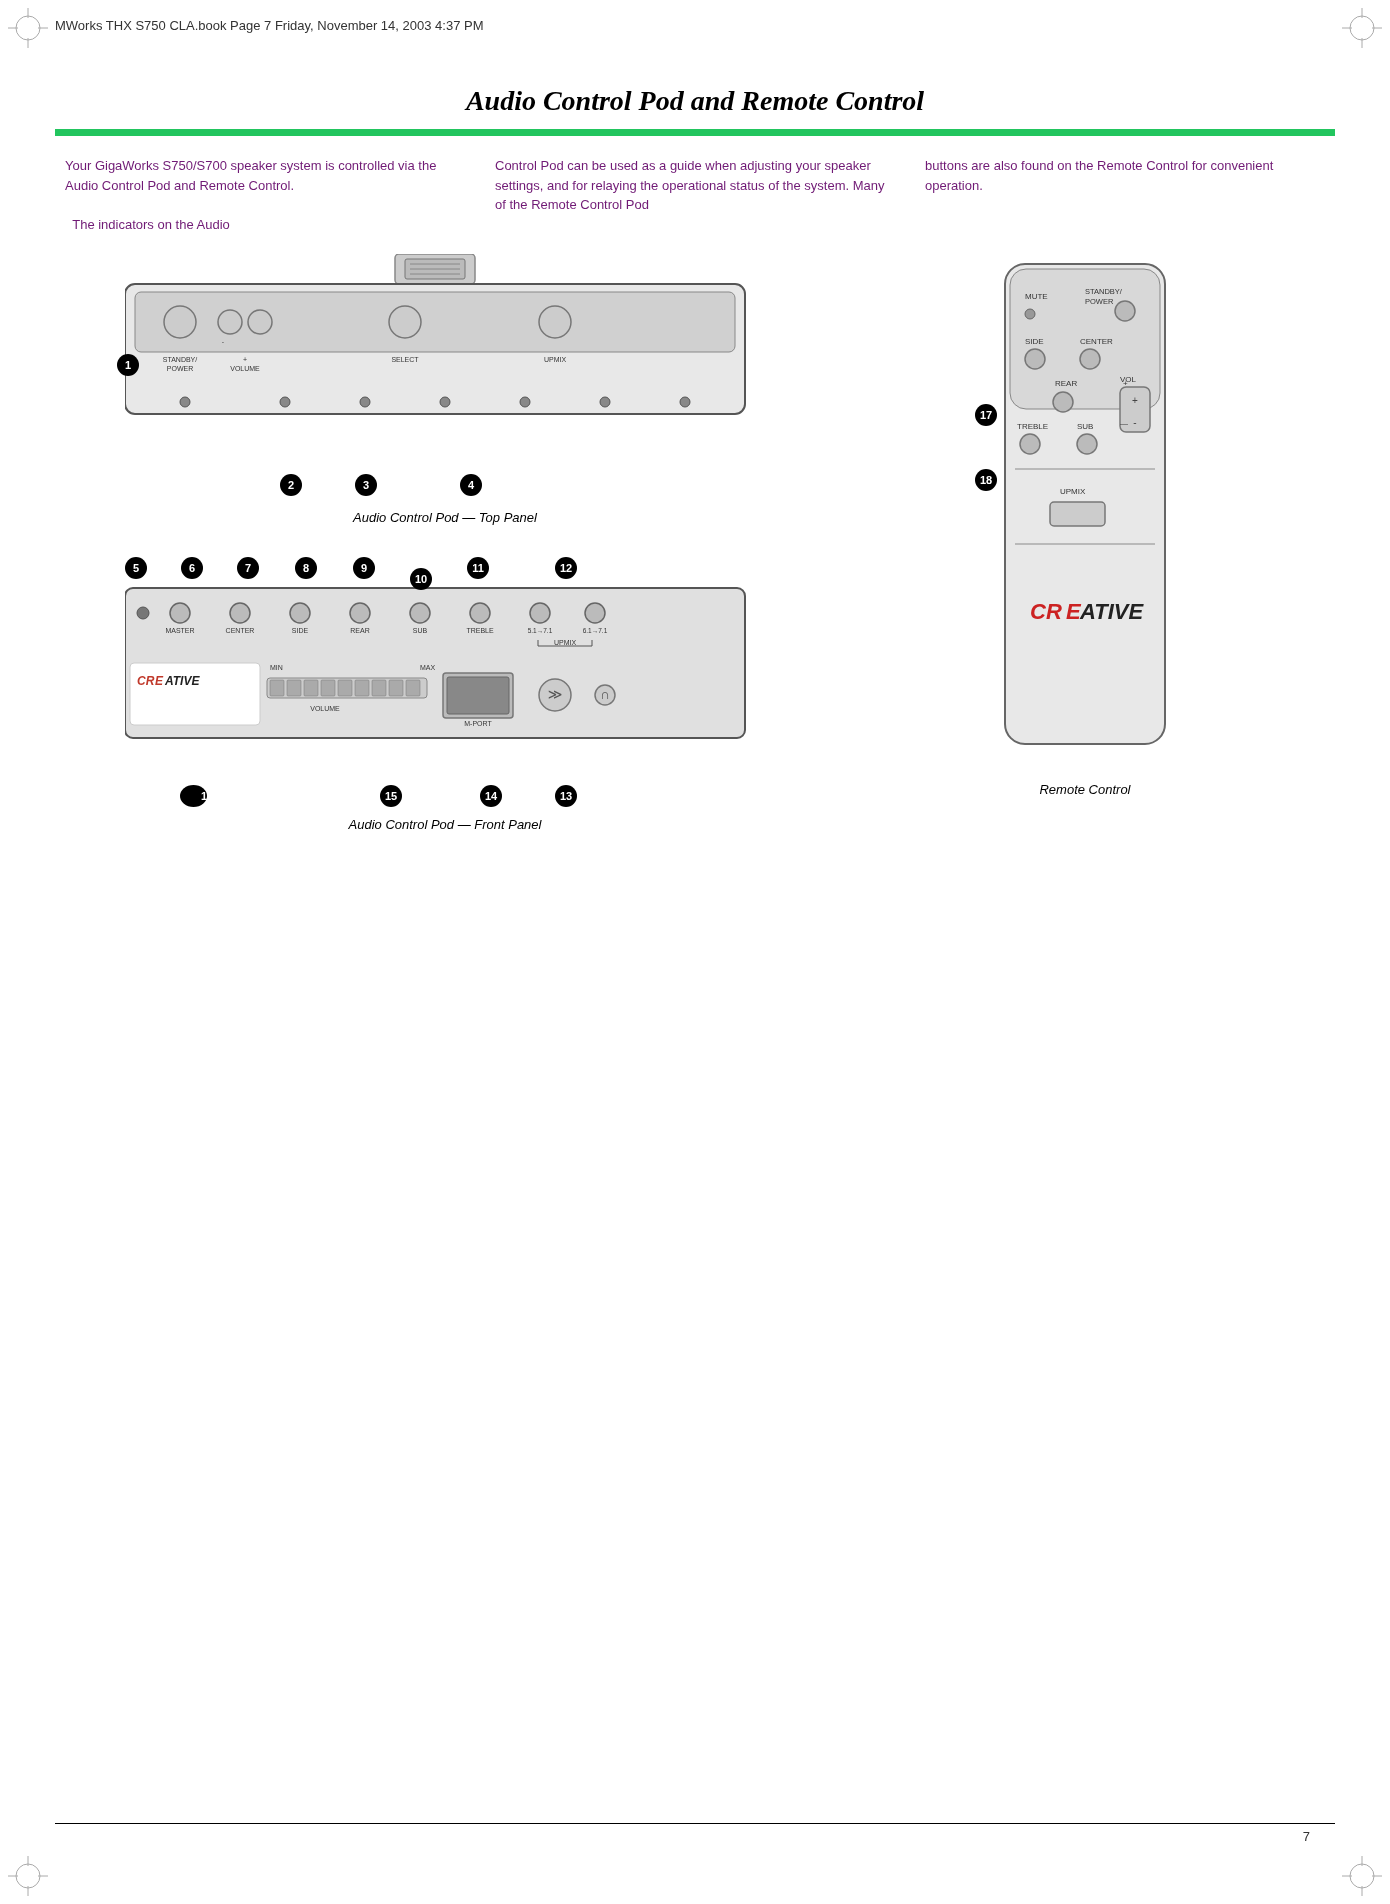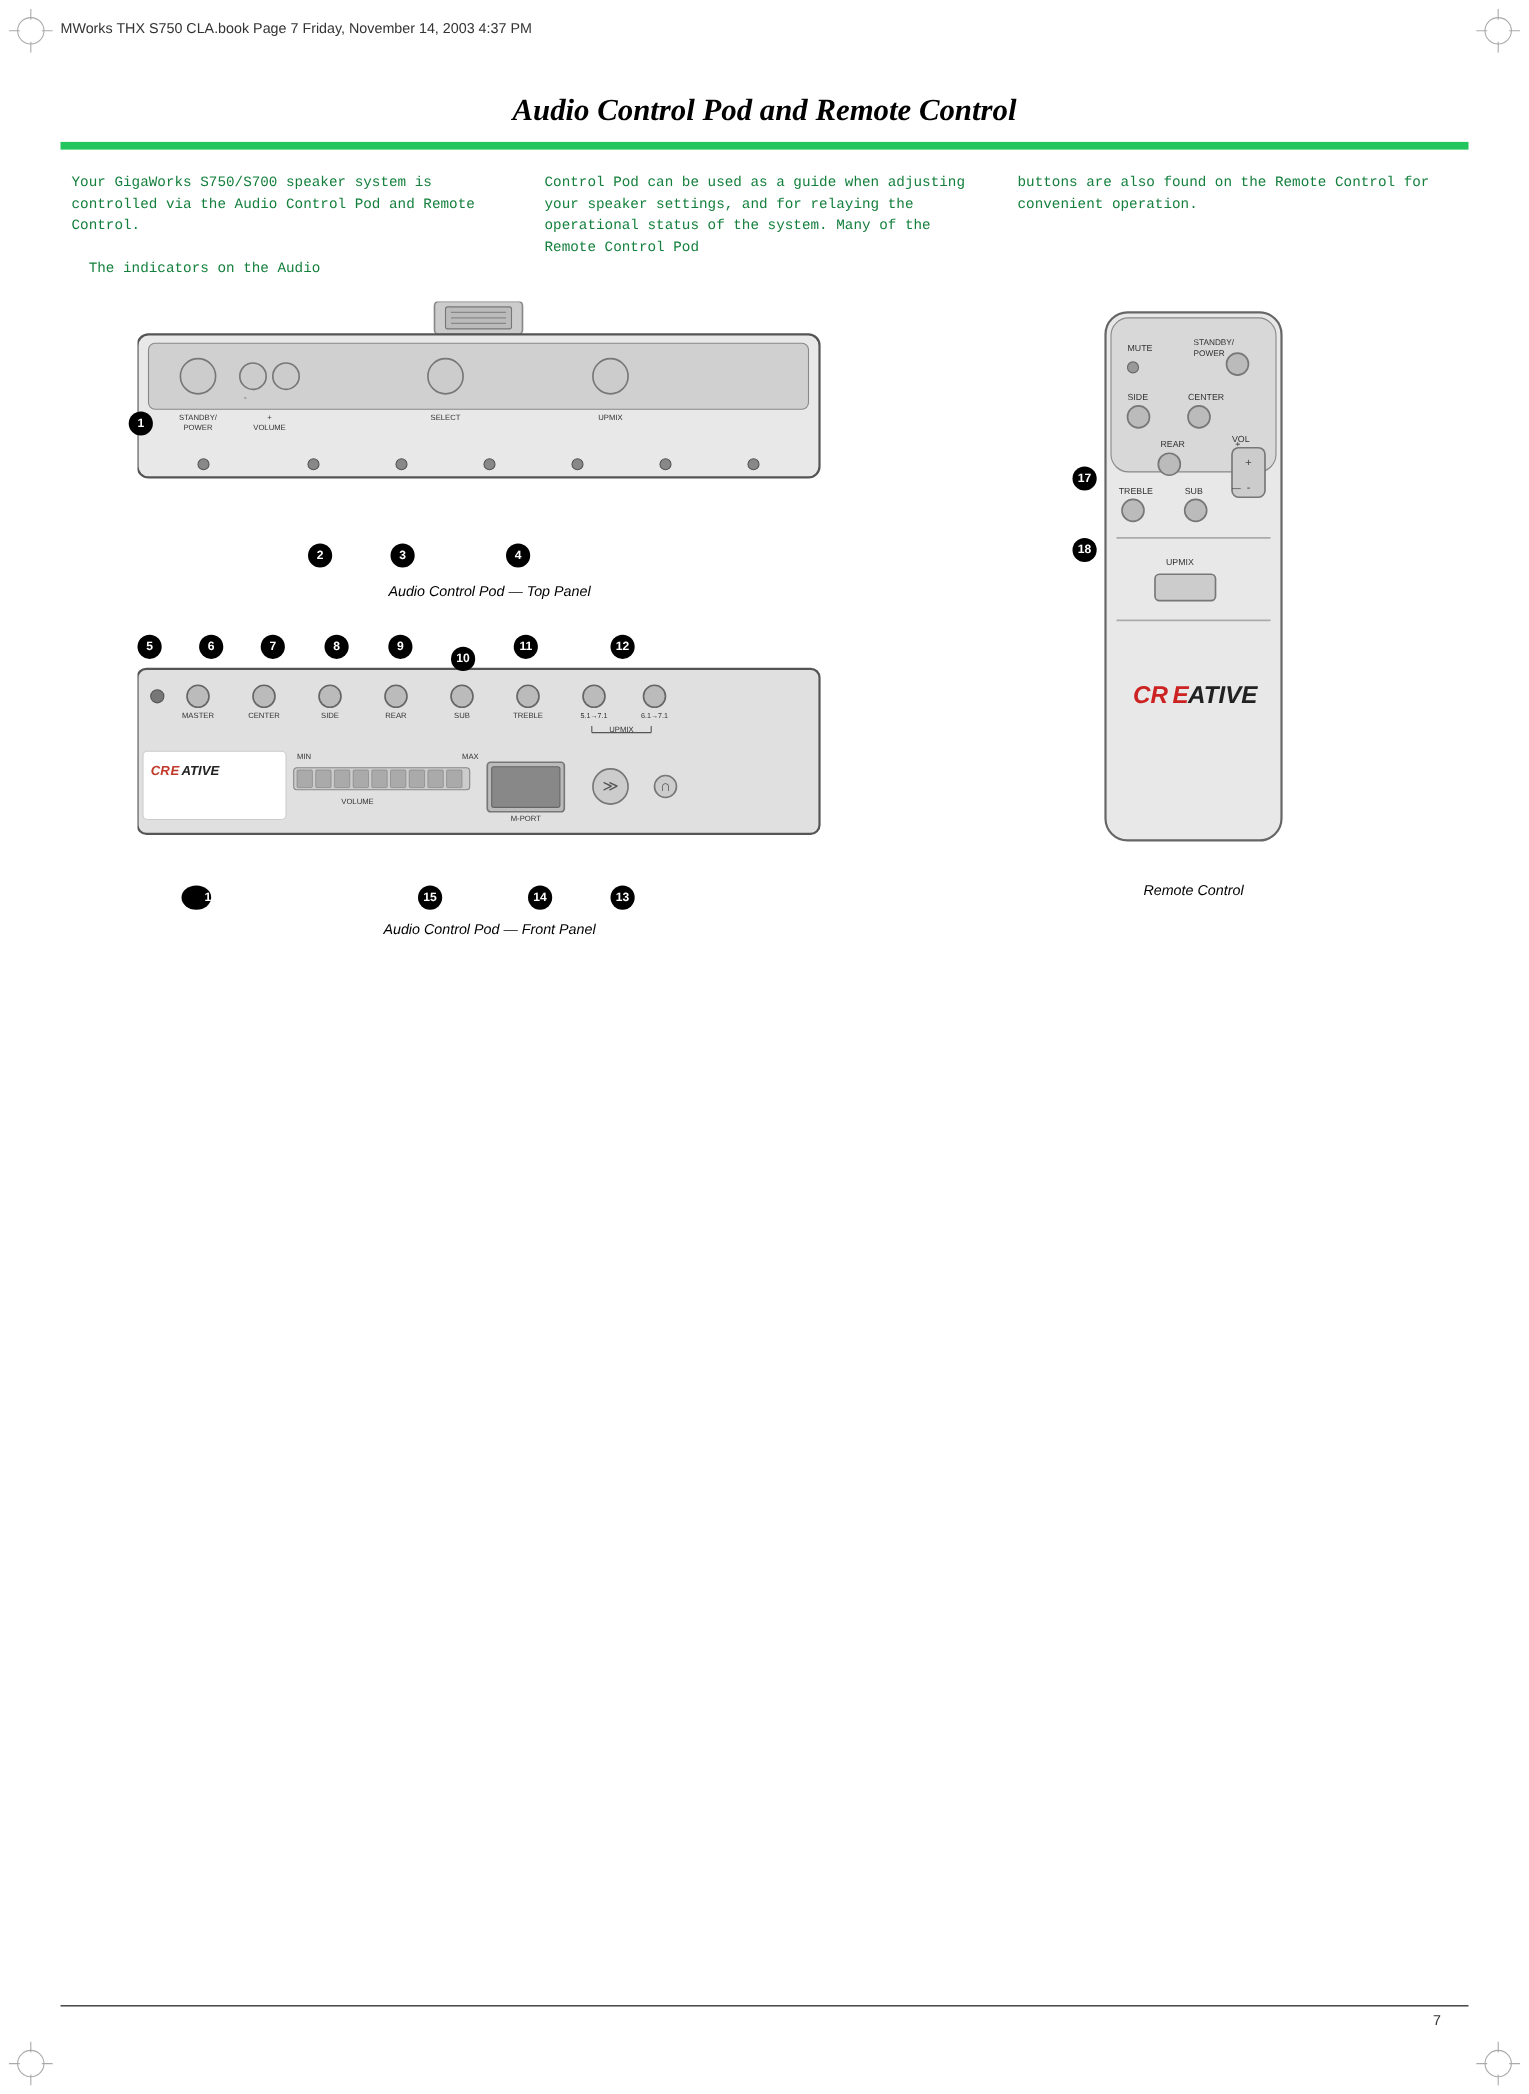--- a/index.html
+++ b/index.html
@@ -67,22 +67,22 @@
       display: flex;
       gap: 30px;
       margin-top: 20px;
       margin-bottom: 20px;
       padding: 0 10px;
     }
     .text-col {
       flex: 1;
       font-size: 13px;
       line-height: 1.5;
-      color: #15803d;
-      font-family: Liberation Mono, monospace;
+      color: #701a75;
+      font-family: Liberation Sans, sans-serif;
     }
 
     
     .diagrams-area {
       position: relative;
       margin-top: 10px;
       display: flex;
       gap: 20px;
       padding: 0 10px;
     }
@@ -338,21 +338,21 @@
           <text x="353" y="143" text-anchor="middle" font-size="7" font-family="Arial" fill="#333">M-PORT</text>
 
           <circle cx="430" cy="112" r="16" fill="#ccc" stroke="#777" stroke-width="1.5"></circle>
           <text x="430" y="116" text-anchor="middle" font-size="14" font-family="Arial" fill="#555">≫</text>
 
           <circle cx="480" cy="112" r="10" fill="#ccc" stroke="#777" stroke-width="1.5"></circle>
           <text x="480" y="116" text-anchor="middle" font-size="14" font-family="Arial" fill="#555">∩</text>
         </svg>
 
         <div style="position:relative;margin-left:60px;width:620px;height:28px;">
-          <div class="badge" style="left:40px;top:2px;padding-left:27px;">16</div>
+          <div class="badge" style="left:55px;top:2px;padding-left:27px;">16</div>
           <div class="badge" style="left:255px;top:2px;">15</div>
           <div class="badge" style="left:355px;top:2px;">14</div>
           <div class="badge" style="left:430px;top:2px;">13</div>
         </div>
 
         <div class="panel-caption">Audio Control Pod — Front Panel</div>
       </div>
     </div>
 
     <div class="remote-area">

